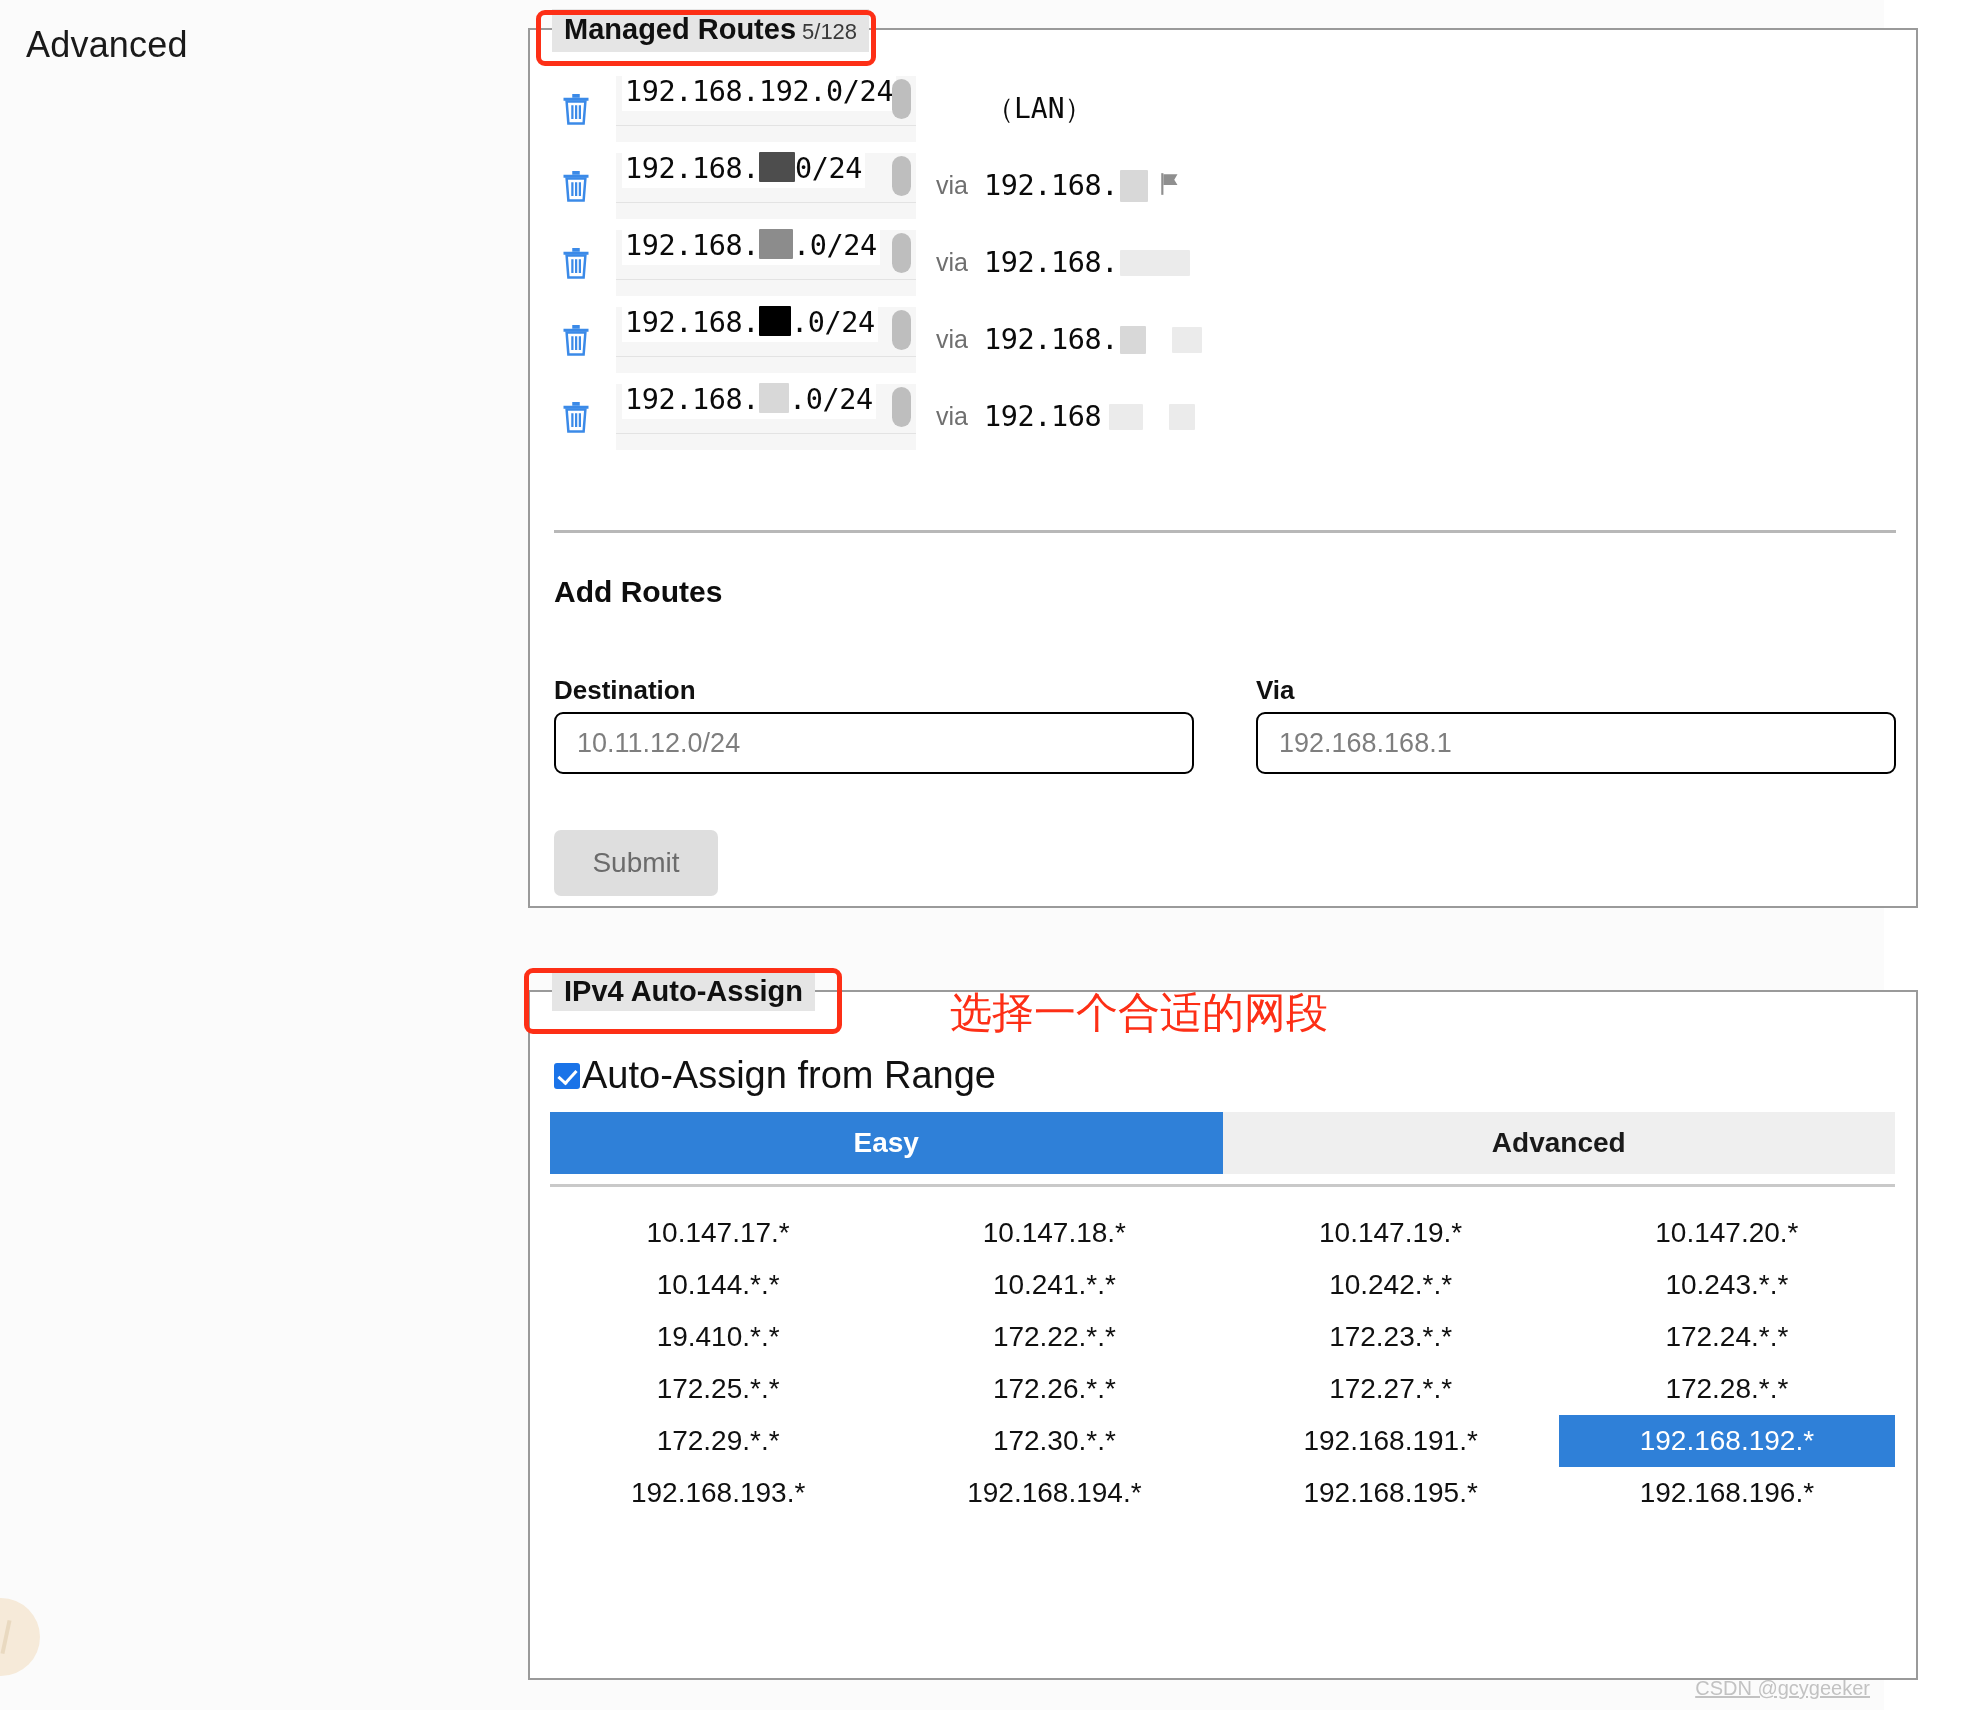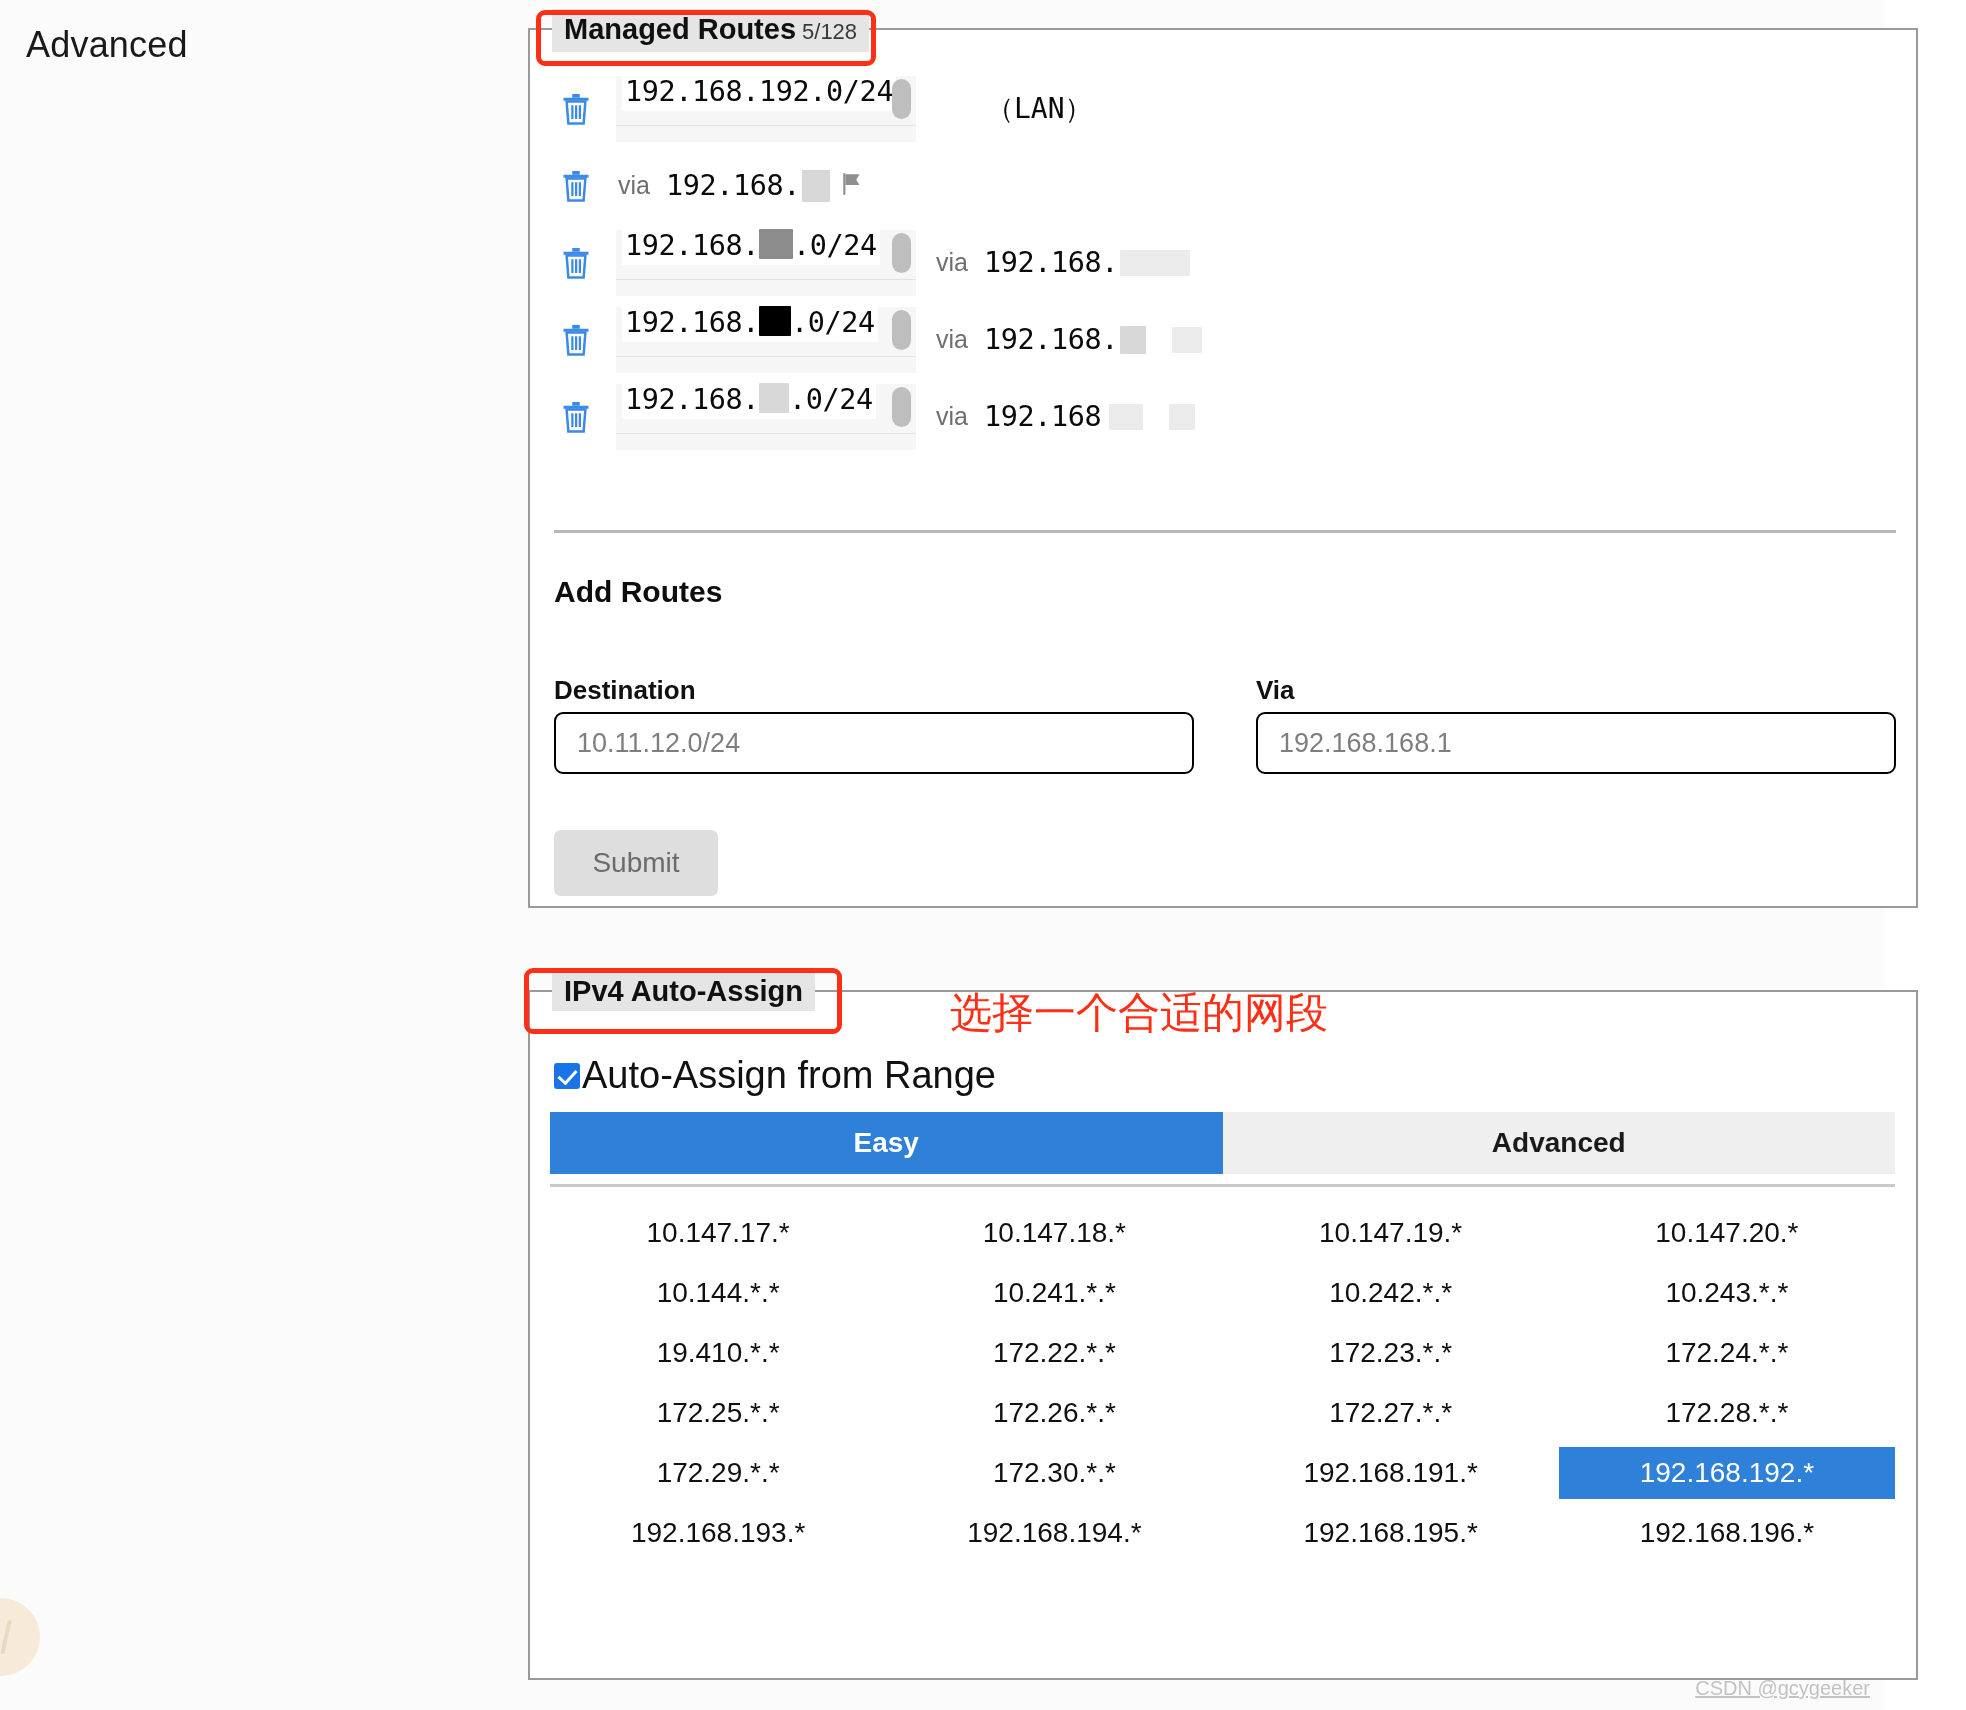--- a/index.html
+++ b/index.html
@@ -314,21 +314,21 @@
     background: #c9c9c9;
   }
 
   .range-grid {
     position: absolute;
     left: 20px;
     top: 215px;
     width: 1345px;
     display: grid;
     grid-template-columns: repeat(4, 1fr);
-    row-gap: 8px;
+    row-gap: 0px;
   }
   .range-cell {
     height: 52px;
     display: flex;
     align-items: center;
     justify-content: center;
     font-size: 28px;
     color: #101010;
     cursor: pointer;
   }
@@ -403,20 +403,26 @@
         <div class="route-row">
           <div class="trash">
             <svg width="30" height="34" viewBox="0 0 24 26">
               <rect x="2" y="4" width="20" height="2.4" fill="#3b8ae8"></rect>
               <rect x="9" y="1" width="6" height="3" fill="#3b8ae8"></rect>
               <path d="M4.5 7 h15 l-1.4 17.5 h-12.2 Z" fill="none" stroke="#3b8ae8" stroke-width="2"></path>
               <rect x="8.2" y="10" width="1.8" height="11" fill="#3b8ae8"></rect>
               <rect x="11.2" y="10" width="1.8" height="11" fill="#3b8ae8"></rect>
               <rect x="14.2" y="10" width="1.8" height="11" fill="#3b8ae8"></rect>
             </svg>
+          </div>
+          <div class="dest-wrap">
+            <div class="dest-field"></div>
+            <div class="dest-field-under"></div>
+            <div class="dest-text">192.168.<span class="mask mask-dark" style="width:36px;height:30px;"></span>0/24</div>
+            <div class="dest-handle"></div>
           </div>
           <div class="via-label">via</div>
           <div class="via-value">192.168.<span class="mask mask-light" style="width:28px;height:32px;margin-left:2px;"></span></div>
           <div class="flag-icon"><svg width="26" height="26" viewBox="0 0 24 24">
               <rect x="3" y="2" width="2" height="20" fill="#8f8f8f"></rect>
               <path d="M5 3 h13 l-3 5 l3 5 h-13 Z" fill="#8f8f8f"></path>
             </svg></div>
         </div>
         <div class="route-row">
           <div class="trash">

